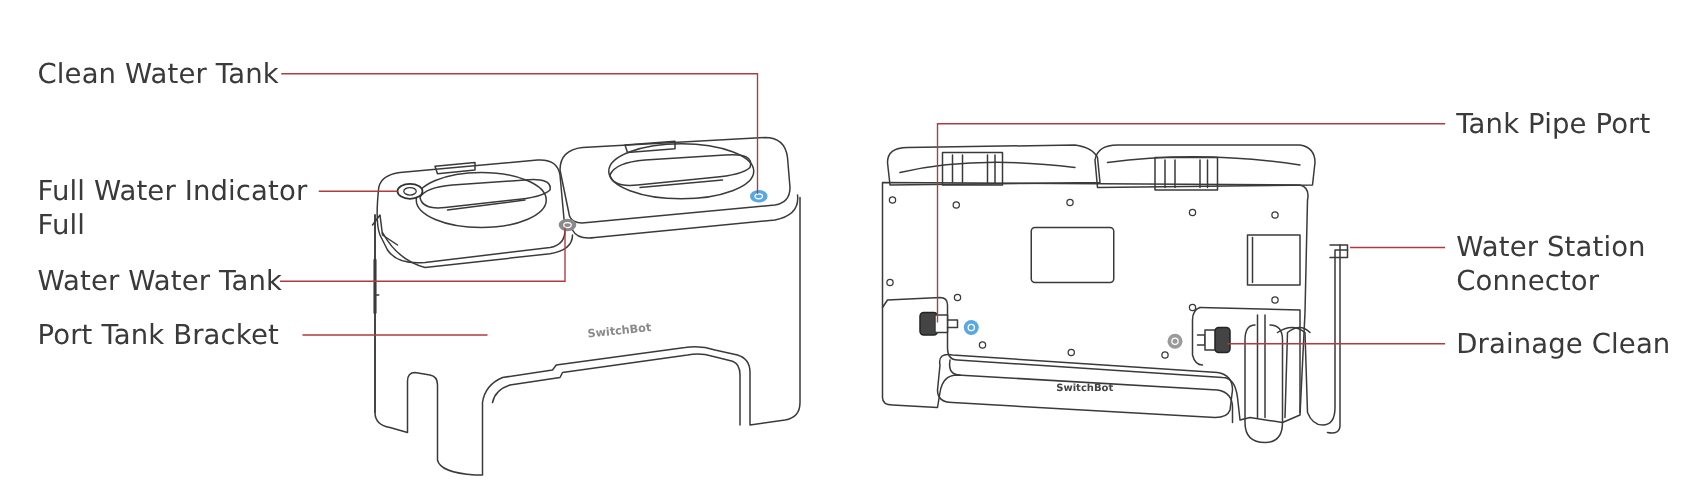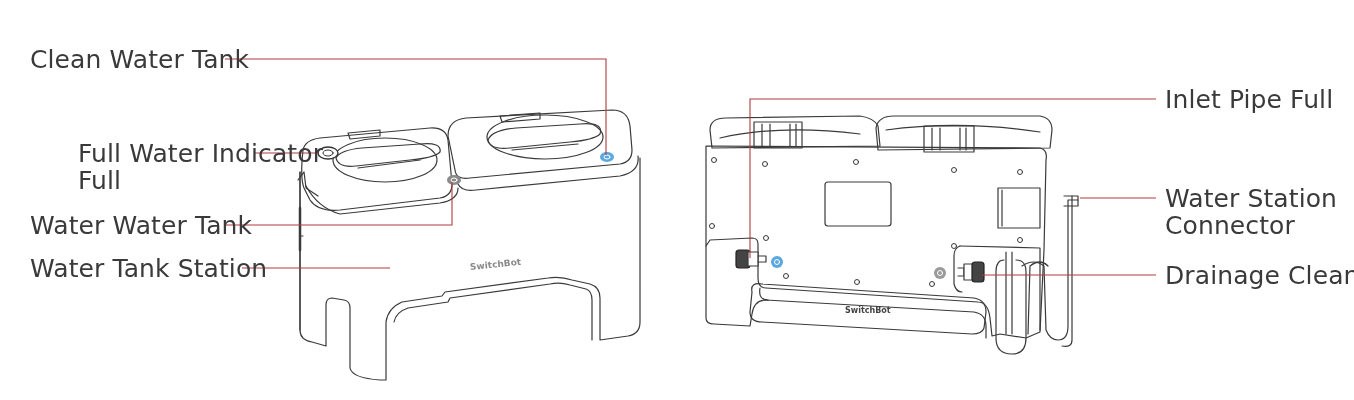--- a/index.html
+++ b/index.html
@@ -1,18 +1,18 @@
 <!DOCTYPE html>
 <html><head>
 <meta charset="utf-8">
 <style>
   html, body { margin: 0; padding: 0; background: #ffffff; }
   body { width: 1354px; height: 400px; position: relative; overflow: hidden;
          font-family: "DejaVu Sans", "Liberation Sans", sans-serif; color: #3c3c3c; }
-  .label { position: absolute; font-size: 25px; line-height: 27px; color: #3a3a3a; white-space: nowrap; letter-spacing: 0.1px; }
+  .label { position: absolute; font-size: 22px; line-height: 27px; color: #3a3a3a; white-space: nowrap; letter-spacing: 0.1px; }
   svg.art { position: absolute; left: 0; top: 0; }
 </style>
 </head>
 <body>
 
 <svg class="art" width="1354" height="400" viewBox="0 0 1354 400">
   <g fill="none" stroke="#3a3a3a" stroke-width="1.2" stroke-linejoin="round" stroke-linecap="round">
 
     <g>
 
@@ -122,33 +122,33 @@
     <polyline points="242,268 390,268"></polyline>
     <polyline points="1156,99 750,99 750,258"></polyline>
     <polyline points="1156,198 1080,198"></polyline>
     <polyline points="1156,275 982,275"></polyline>
   </g>
 </svg>
 
 <div class="label" style="left:30px; top:46px;">
   <span>Clean Water Tank</span>
 </div>
-<div class="label" style="left:30px; top:140px;margin-left:48px;">
+<div class="label" style="left:30px; top:140px;">
   <div>Full Water Indicator</div>
   <div>Full</div>
 </div>
 <div class="label" style="left:30px; top:212px;">
   <span>Water Water Tank</span>
 </div>
 <div class="label" style="left:30px; top:255px;">
-  <span>Water Tank Station</span>
+  <span>Port Tank Bracket</span>
 </div>
 
 <div class="label" style="left:1165px; top:86px;">
-  <span>Inlet Pipe Full</span>
+  <span>Tank Pipe Port</span>
 </div>
 <div class="label" style="left:1165px; top:185px;">
   <div>Water Station</div>
   <div>Connector</div>
 </div>
 <div class="label" style="left:1165px; top:262px;">
   <div>Drainage Clean</div>
 </div>
 
 </body></html>

